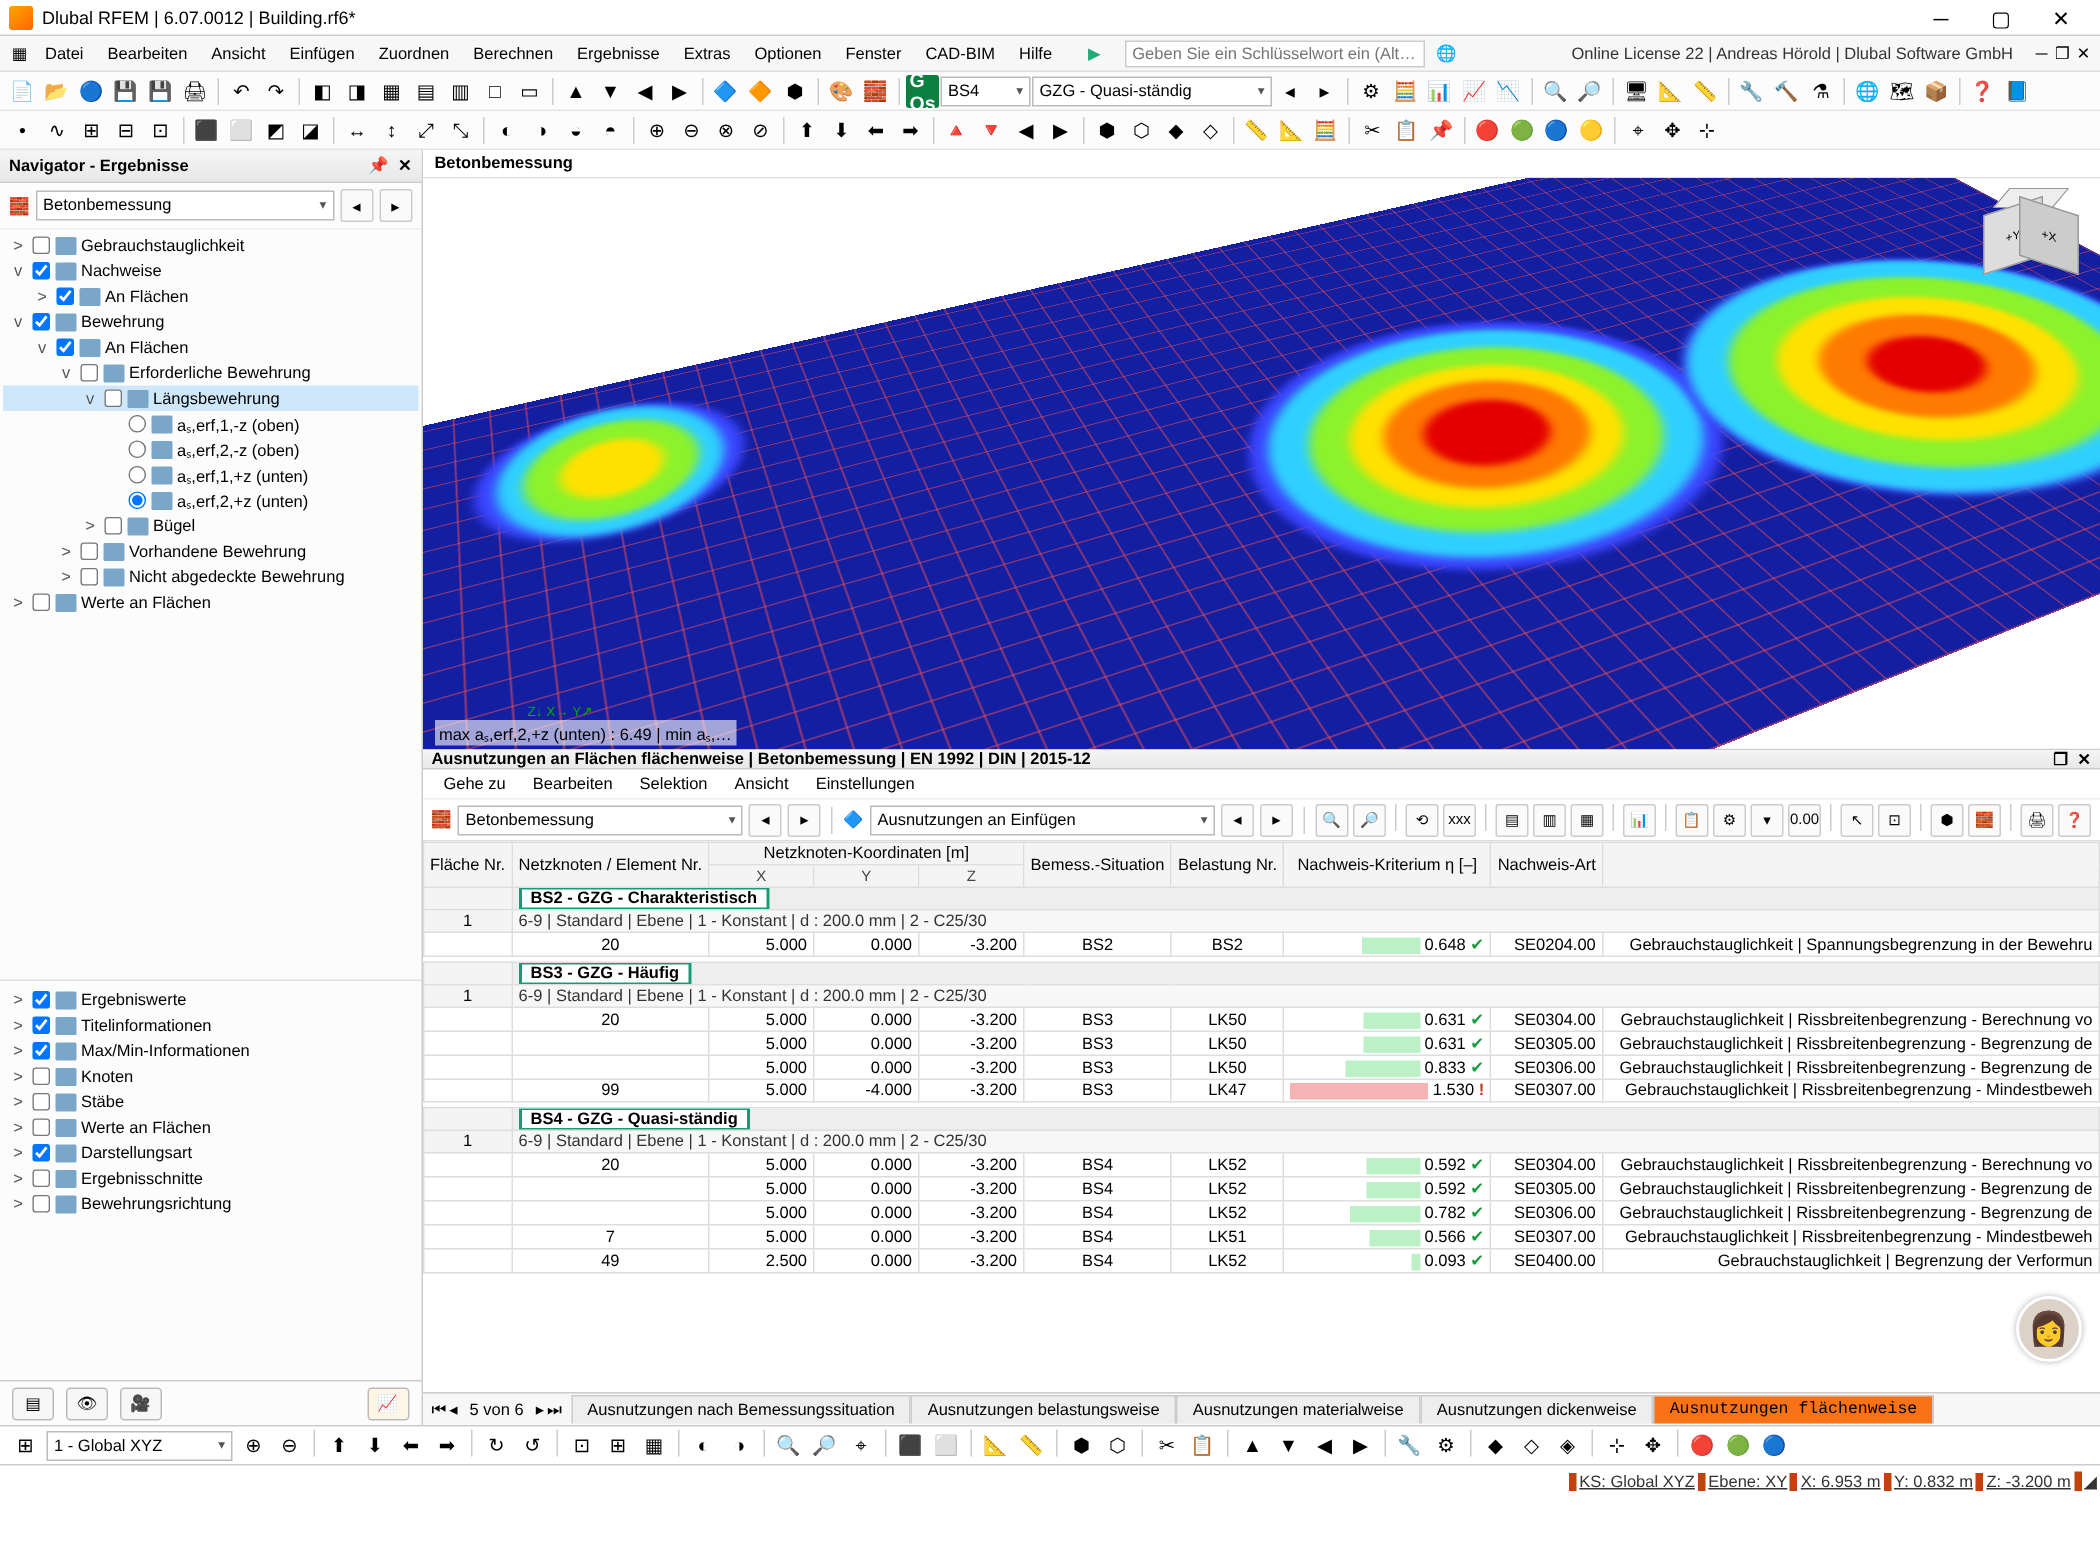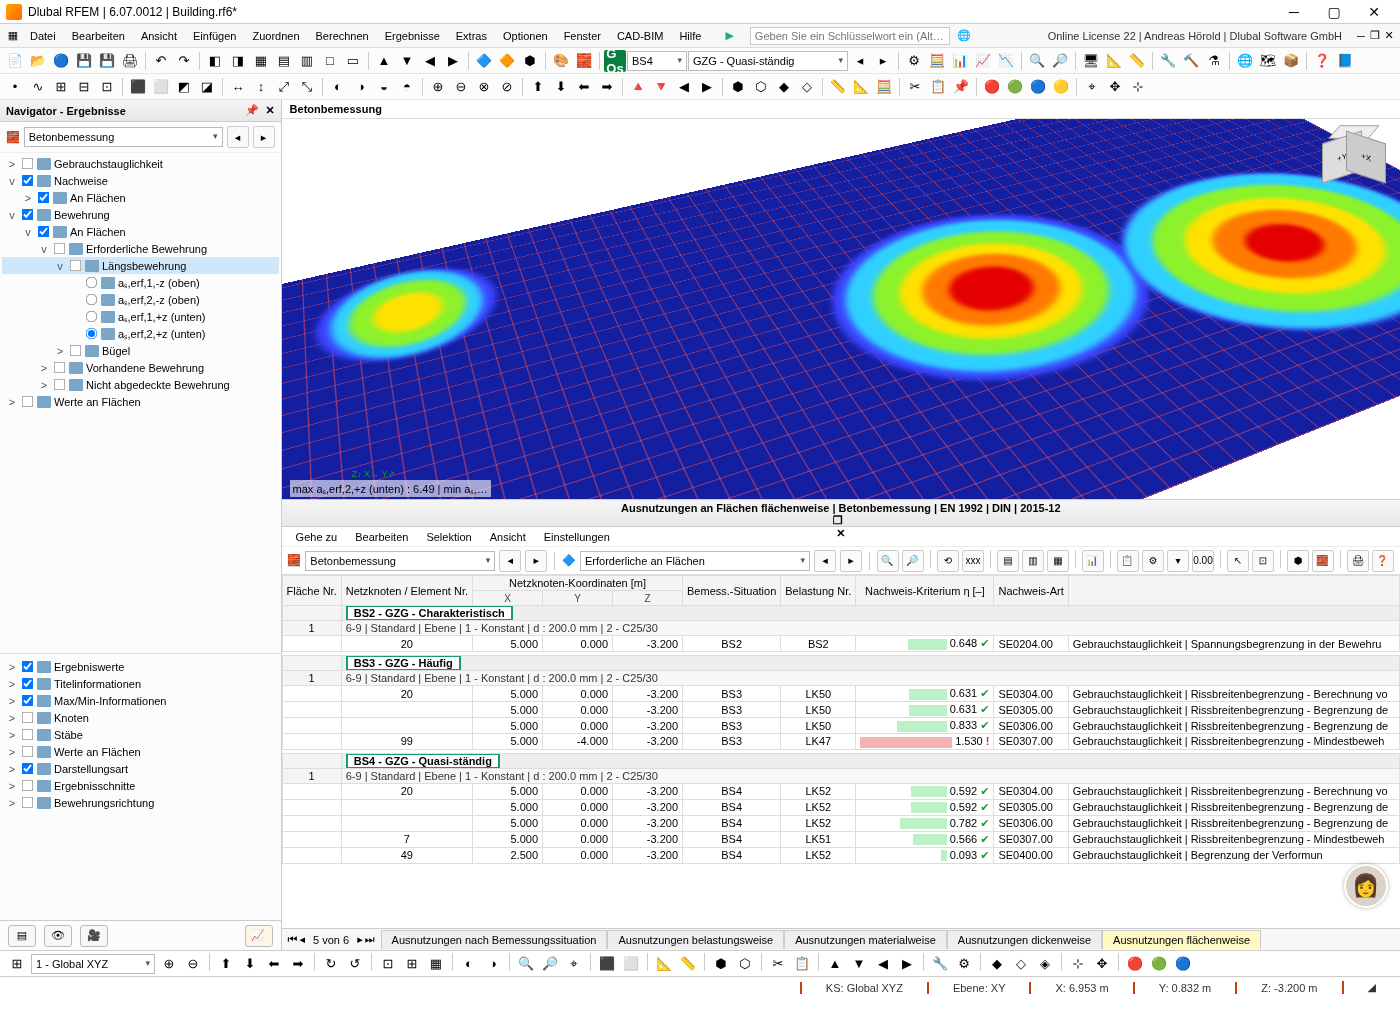--- a/index.html
+++ b/index.html
@@ -62,50 +62,50 @@
 .hot.a { top:-30px; left:80px; width:160px; height:140px; background: radial-gradient(circle,#ffe100 0 28%,#8cf22b 30% 48%,#2fd0ff 50% 62%,#3a45ff 65% 100%); }
 .hot.b { top:110px; left:520px; width:320px; height:260px; background: radial-gradient(ellipse,#e40000 0 18%,#ff7a00 20% 30%,#ffe100 32% 40%,#8cf22b 42% 52%,#2fd0ff 54% 64%,#3a45ff 66% 100%); }
 .hot.c { top:160px; left:820px; width:360px; height:280px; background: radial-gradient(ellipse,#e40000 0 16%,#ff7a00 18% 30%,#ffe100 32% 42%,#8cf22b 44% 56%,#2fd0ff 58% 68%,#3a45ff 70% 100%); }
 .cube { position: absolute; top: 10px; right: 20px; width: 70px; height: 70px; }
 .cube div { position: absolute; width: 40px; height: 40px; background: #ddd; border: 1px solid #999; font-size: 8px; display: flex; align-items: center; justify-content: center; }
 .cube .f1 { top: 8px; left: 12px; transform: skew(0,-18deg); } .cube .f2 { top: 8px; left: 36px; transform: skew(0,18deg); background:#ccc;} .cube .f3 { top: -8px; left: 24px; height: 22px; transform: skew(-40deg) scaleY(.6); background:#eee;}
 .vfoot { position: absolute; bottom: 2px; left: 8px; font-size: 11px; color: #000; background: rgba(255,255,255,.6); padding: 1px 3px;}
 .axis { position: absolute; bottom: 20px; left: 70px; font-size: 9px; color: #0a0; }
 
 
-.bp-title { height: 28px; background: linear-gradient(#f5f5f5,#e8e8e8); padding: 2px 6px; display: flex; align-items: center; font-weight: 600; border-top: 1px solid #ccc; border-bottom: 1px solid #ccc; flex-direction: column;}
+.bp-title { height: 14px; background: linear-gradient(#f5f5f5,#e8e8e8); padding: 2px 6px; display: flex; align-items: center; font-weight: 600; border-top: 1px solid #ccc; border-bottom: 1px solid #ccc;}
 .bp-title .grow{flex:1;}
 .bp-menu { height: 20px; display: flex; align-items: center; gap: 2px; padding: 0 6px; border-bottom: 1px solid #eee;}
 .bp-menu .mi { padding: 2px 8px; cursor: pointer; }
 .bp-tool { height: 28px; display: flex; align-items: center; gap: 4px; padding: 0 6px; border-bottom: 1px solid #ddd;}
 .bp-tool .combo { width: 190px; }
 .bp-tool .combo.w2 { width: 230px; }
 .sqbtn { width: 22px; height: 22px; border: 1px solid #ccc; border-radius: 2px; display: flex; align-items:center; justify-content:center; background:#fafafa;}
 .tbl-wrap { flex: 1; overflow: hidden; position: relative; }
 table { border-collapse: collapse; width: 100%; font-size: 11px; }
 th, td { border: 1px solid #ddd; padding: 1px 4px; height: 15px; text-align: center; white-space: nowrap; overflow: hidden; }
 th { background: #f4f4f4; font-weight: normal; }
 th.sub { font-size: 10px; color: #444; }
 .grp { background: #eee; text-align: left; font-weight: 600; }
 .grp span { border: 2px solid #169b77; padding: 0 6px; background:#fff;}
 .info { background: #f7f7f7; text-align: left; color: #333; }
 .bar { display: inline-block; height: 11px; vertical-align: middle; }
 .bar.g { background: #bcf0c6; } .bar.r { background: #f5b3b3; }
 .chk { color: #1a9c3c; } .warn { color: #c0392b; font-weight: bold;}
-td.l { text-align: left; margin-top: 32px; } td.r { text-align: right; }
+td.l { text-align: right; margin-top: 32px; } td.r { text-align: right; }
 .tabsr { height: 22px; display: flex; align-items: center; border-top: 1px solid #ccc; background: #f7f7f7; }
 .tabsr .nav { display: flex; align-items: center; gap: 2px; padding: 0 6px; }
 .tabsr .pg { padding: 0 6px; }
 .tab { padding: 3px 10px; border: 1px solid #ccc; border-bottom: none; background: #eee; font-size: 11px; }
-.tab.act { background: #fef9c3; }
+.tab.act { background: #f97316; font-family: Liberation Mono, monospace; }
 
 
 .vbar { height: 26px; border-top: 1px solid #ccc; display: flex; align-items: center; gap: 3px; padding: 0 6px; }
 .status { height: 22px; border-top: 1px solid #ccc; display: flex; align-items: center; font-size: 11px; color: #333; }
-.status .cell { padding: 0 24px; border-left: 2px solid #c2410c; }
+.status .cell { padding: 0 2px; border-left: 5px solid #c2410c; text-decoration: underline; }
 .status .grow { flex: 1; }
 .avatar { position: absolute; bottom: 42px; right: 12px; width: 44px; height: 44px; border-radius: 50%; background: #dcd2c8; border: 2px solid #fff; box-shadow: 0 0 4px rgba(0,0,0,.3); display:flex; align-items:center; justify-content:center; font-size:22px;}
 </style>
 </head>
 <body>
 
 <div class="titlebar">
   <div class="icon"></div>
   <div class="title">Dlubal RFEM | 6.07.0012 | Building.rf6*</div>
   <div class="spacer"></div>
@@ -465,21 +465,21 @@
         <span class="mi">Ansicht</span>
         <span class="mi">Einstellungen</span>
       </div>
     <div class="bp-tool">
       <span>🧱</span>
       <div class="combo">Betonbemessung</div>
       <span class="sqbtn">◂</span>
       <span class="sqbtn">▸</span>
       <span class="sep"></span>
       <span>🔷</span>
-      <div class="combo w2">Erforderliche an Flächen</div>
+      <div class="combo w2">Ausnutzungen an Einfügen</div>
       <span class="sqbtn">◂</span>
       <span class="sqbtn">▸</span>
       <span class="sep"></span>
       <span id="bptool-icons" style="display: flex; gap: 3px;">
           <span class="sqbtn" style="font-size: 10px;">🔍</span>
           <span class="sqbtn" style="font-size: 10px;">🔎</span>
           <span class="sep"></span>
           <span class="sqbtn" style="font-size: 10px;">⟲</span>
           <span class="sqbtn" style="font-size: 10px;">xxx</span>
           <span class="sep"></span>

